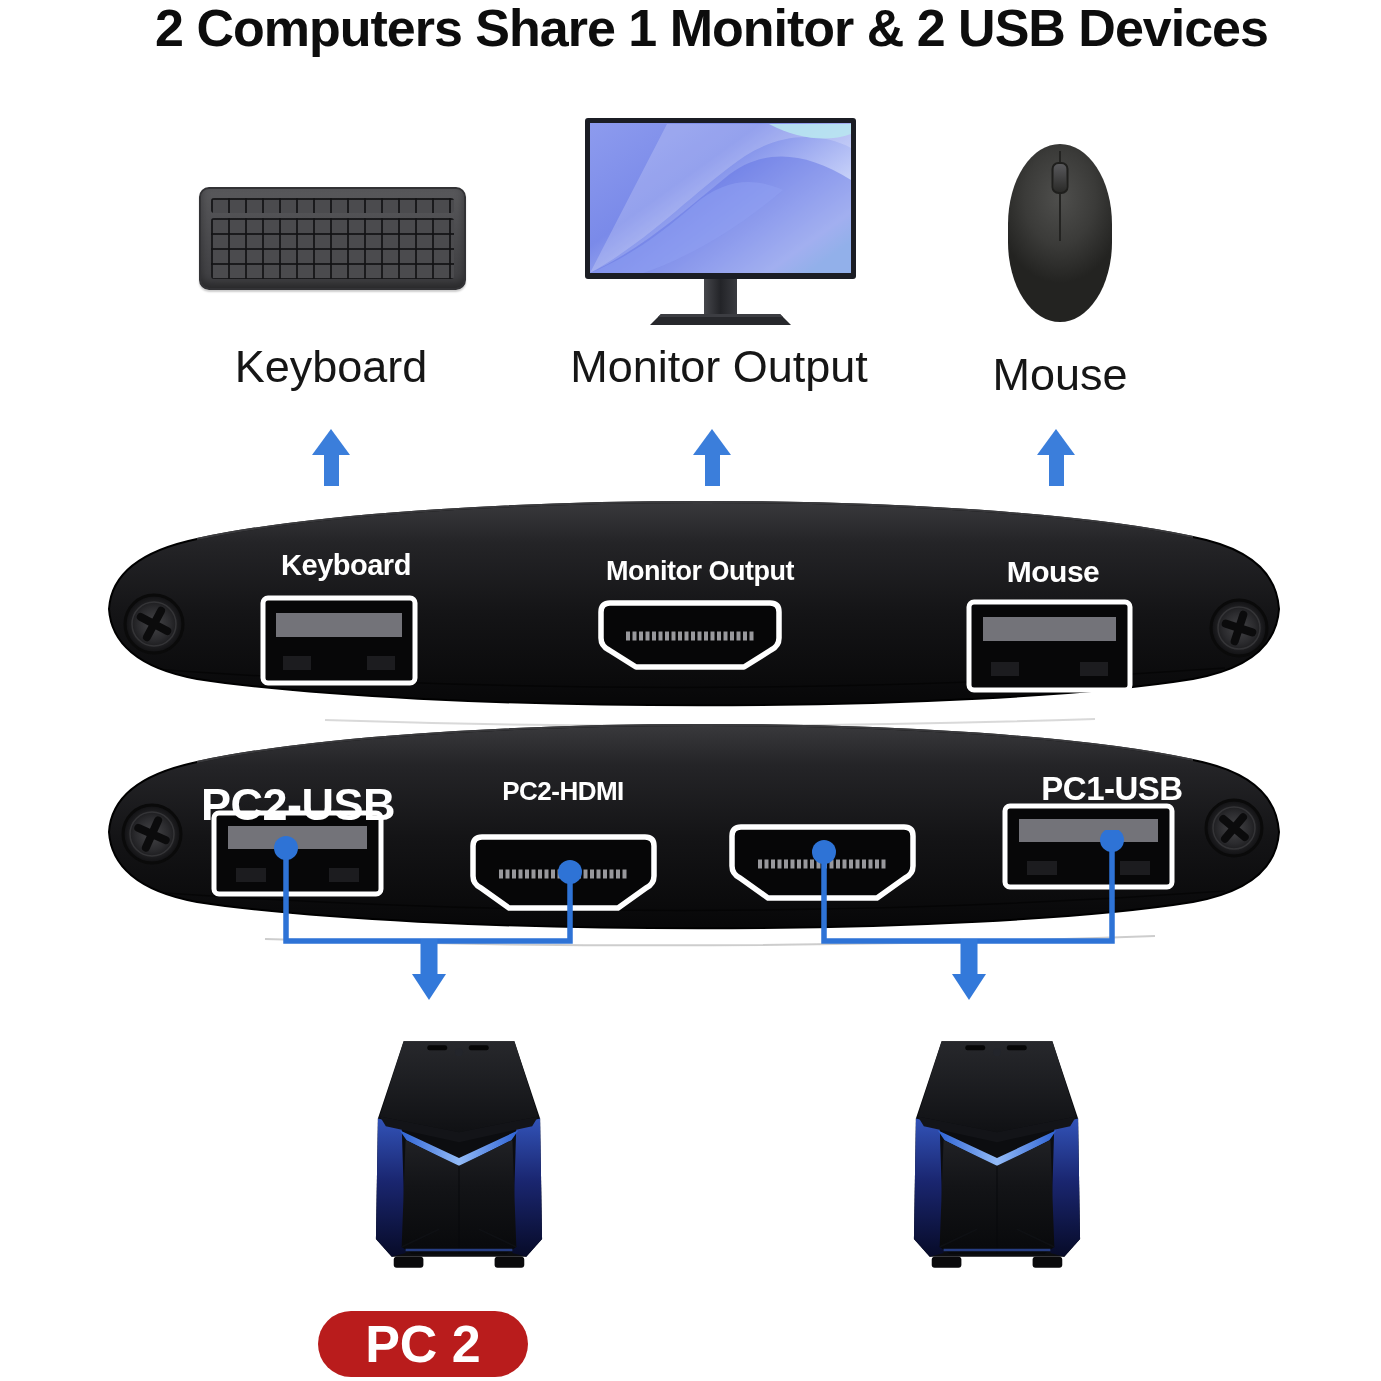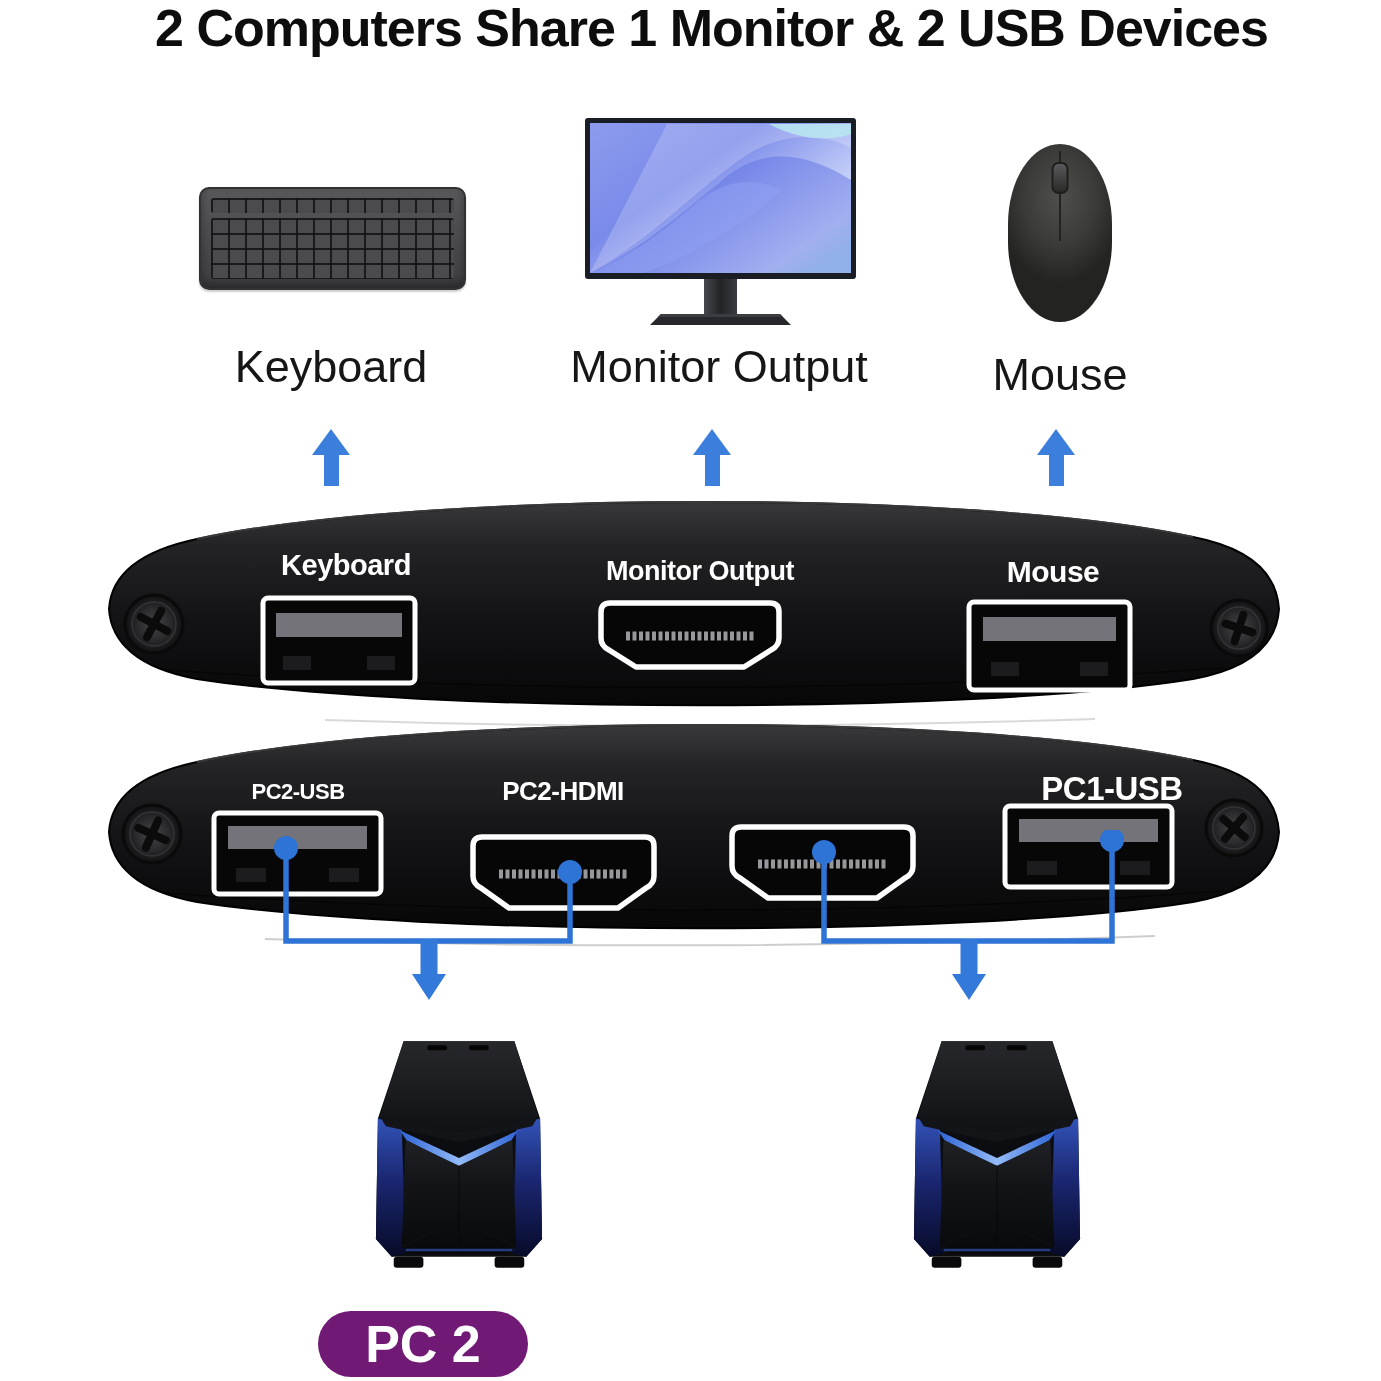--- a/index.html
+++ b/index.html
@@ -59,21 +59,21 @@
     border-left:19px solid transparent; border-right:19px solid transparent;
     border-bottom:26px solid #3b7edb;
   }
   .up-arrow .shaft { width:15px; height:31px; background:#3b7edb; }
 
   
   .port-label { color:#fff; font-weight:bold; text-align:center; letter-spacing:-0.5px; }
 
   
   .pill {
-    background:#701a75; border-radius:33px; color:#ffffff;
+    background:#b91c1c; border-radius:33px; color:#ffffff;
     font-weight:bold; font-size:52px;
     display:flex; align-items:center; justify-content:center;
   }
 </style>
 </head>
 <body>
 
 <div class="stage">
 
   <svg width="0" height="0" style="position:absolute" aria-hidden="true">
@@ -270,21 +270,21 @@
     </g>
 
     <g transform="translate(910,91)">
       <rect x="0" y="0" width="167" height="81" rx="5" fill="#070708" stroke="#ffffff" stroke-width="5"></rect>
       <rect x="14" y="13" width="139" height="23" fill="#737379"></rect>
       <rect x="22" y="55" width="30" height="14" fill="#1c1c1f"></rect>
       <rect x="115" y="55" width="30" height="14" fill="#1c1c1f"></rect>
     </g>
   </svg>
 
-  <div class="abs port-label" style="left:198px;top:779px;width:200px;font-size:22px">PC2-USB</div>
+  <div class="abs port-label" style="left:198px;top:779px;width:200px;font-size:45px">PC2-USB</div>
   <div class="abs port-label" style="left:453px;top:776px;width:220px;font-size:26px">PC2-HDMI</div>
   <div class="abs port-label" style="left:1012px;top:770px;width:200px;font-size:33px">PC1-USB</div>
 
   <svg class="abs" style="left:240px;top:830px" width="920" height="175" viewBox="0 0 920 175">
     <g stroke="#2e73d6" stroke-width="5.5" fill="none">
       <path d="M46 18 L46 111 L330 111 L330 42"></path>
       <path d="M584 22 L584 111 L872 111 L872 10"></path>
     </g>
     <g fill="#2e73d6">
       <circle cx="46" cy="18" r="12"></circle>

